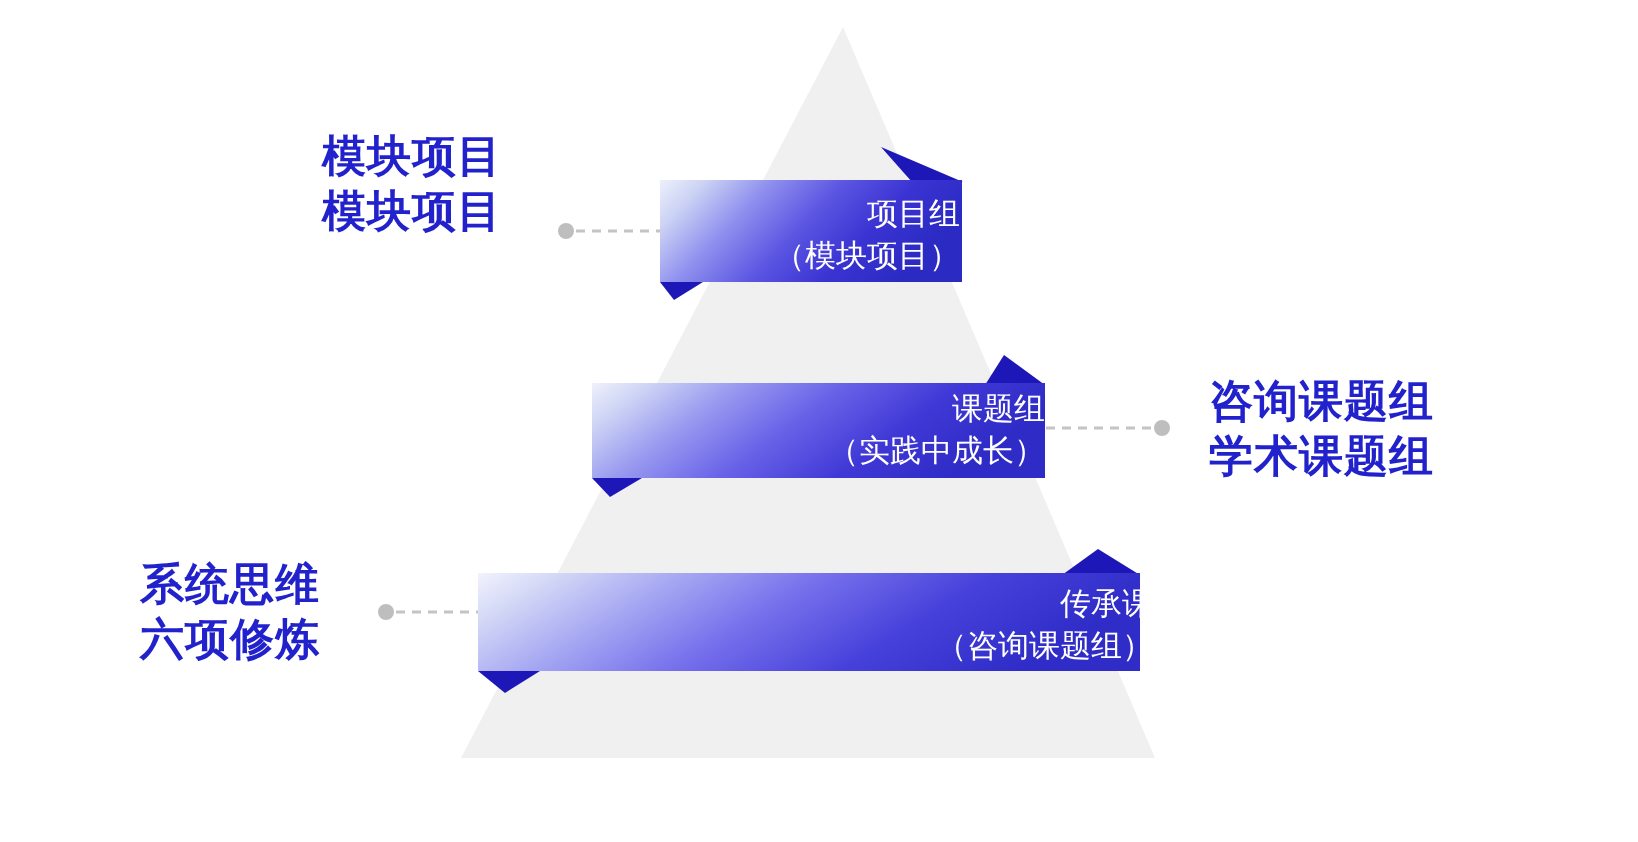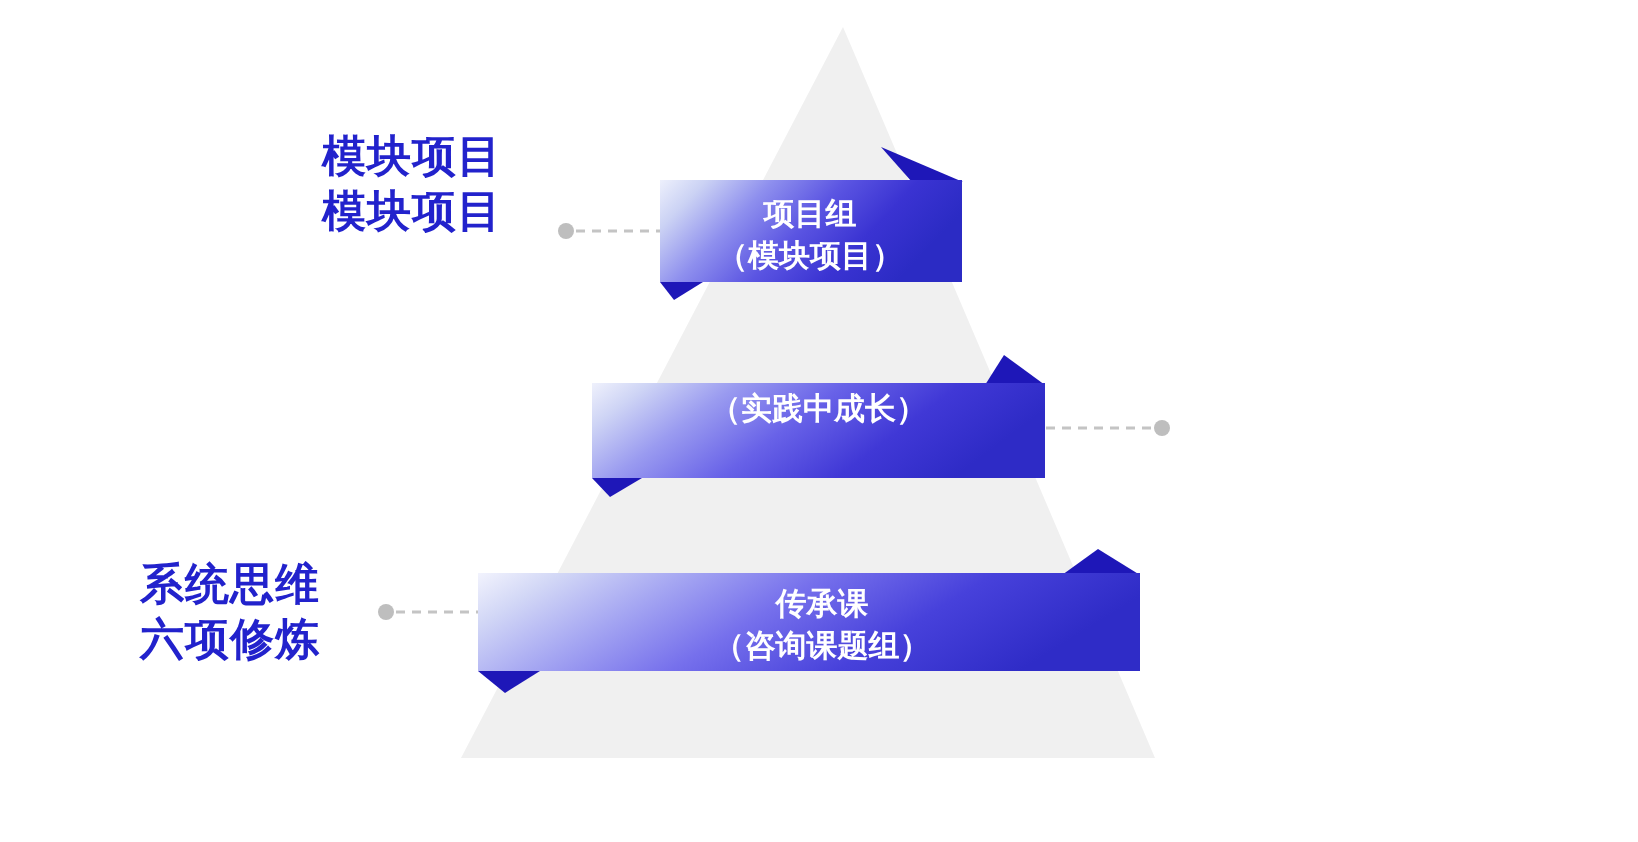--- a/index.html
+++ b/index.html
@@ -26,24 +26,24 @@
 
   .label-left-top{left:322px;top:128px;text-align:left;}
   .label-right-mid{left:1209px;top:373px;text-align:left;}
   .label-left-bot{left:140px;top:556px;text-align:left;}
 
   .banner-text{
     position:absolute;
     color:#ffffff;
     font-size:31px;
     line-height:1.34;
-    text-align:center;
+    text-align:right;
     white-space:nowrap;
     pointer-events:none;
-    font-weight:bold;
+    font-weight:normal;
   }
   .banner-text .ln{display:block;}
   .bt-top{left:660px;top:193px;width:300px;}
   .bt-mid{left:592px;top:388px;width:453px;}
   .bt-bot{left:478px;top:583px;width:662px;padding-left:13px;}
 </style>
 </head>
 <body>
 
 <div id="stage">
@@ -110,32 +110,37 @@
       <line x1="396" y1="612" x2="478" y2="612" stroke="#C4C4C4" stroke-width="3" stroke-dasharray="9 7"></line>
     </g>
   </svg>
 
   <div class="banner-text bt-top">
     <span class="ln">项目组</span>
     <span class="ln">（模块项目）</span>
   </div>
 
   <div class="banner-text bt-mid">
+    <span class="ln">课题组</span>
     <span class="ln">（实践中成长）</span>
   </div>
 
   <div class="banner-text bt-bot">
     <span class="ln">传承课</span>
     <span class="ln">（咨询课题组）</span>
   </div>
 
   <div class="side-label label-left-top">
     <span class="ln">模块项目</span>
     <span class="ln">模块项目</span>
   </div>
 
+  <div class="side-label label-right-mid">
+    <span class="ln">咨询课题组</span>
+    <span class="ln">学术课题组</span>
+  </div>
 
   <div class="side-label label-left-bot">
     <span class="ln">系统思维</span>
     <span class="ln">六项修炼</span>
   </div>
 
 </div>
 
 </body></html>

